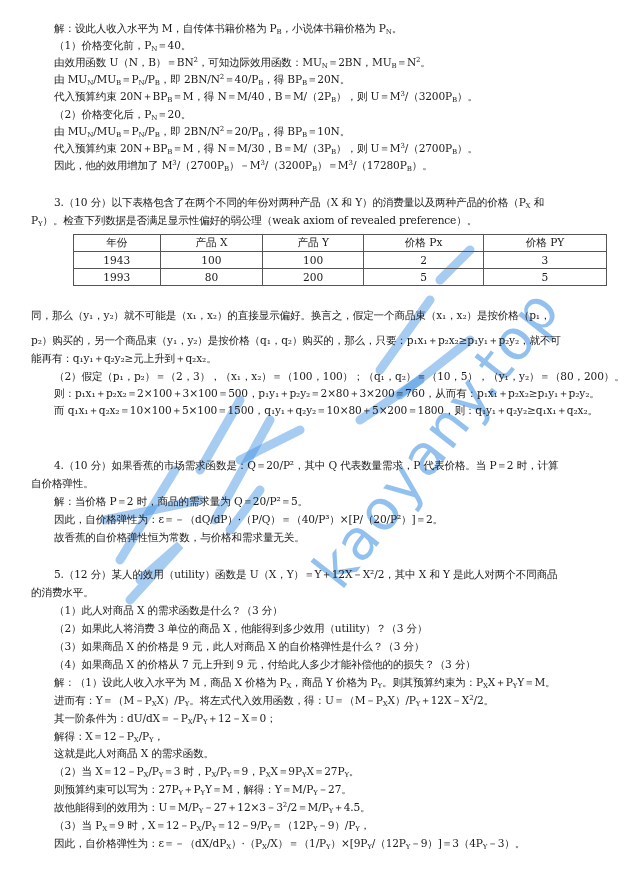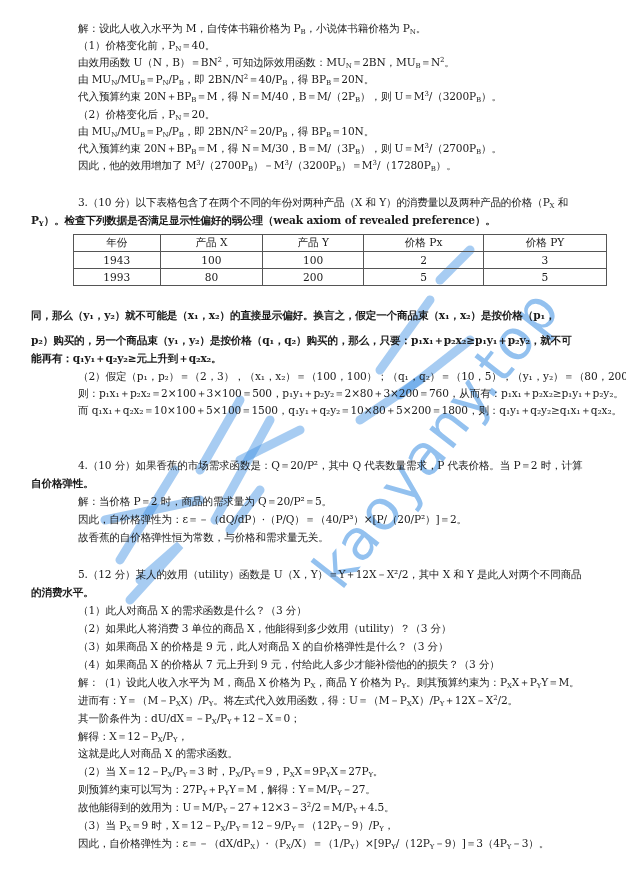--- a/index.html
+++ b/index.html
@@ -6,22 +6,22 @@
   body {
     width: 626px; height: 893px; position: relative; overflow: hidden;
     font-family: "DejaVu Serif", "Liberation Serif", serif;
     color: #1a1a1a;
   }
   .page { position: absolute; left: 0; top: 0; width: 626px; height: 893px; }
   .line {
     position: absolute; white-space: nowrap;
     font-size: 10.6px; line-height: 14px; letter-spacing: -0.15px;
   }
-  .l1 { left: 54px; margin-left: 24px; }   
-  .l0 { left: 31px; font-weight: bold; }   
+  .l1 { left: 54px; }   
+  .l0 { left: 31px; }   
   sub, sup { font-size: 7px; line-height: 0; }
   sub { vertical-align: -2px; }
   sup { vertical-align: 4px; }
 
   table.data {
     position: absolute; left: 73px; top: 234px; width: 534px;
     border-collapse: collapse; font-size: 10.6px;
     font-family: "DejaVu Serif", "Liberation Serif", serif;
   }
   table.data td {

